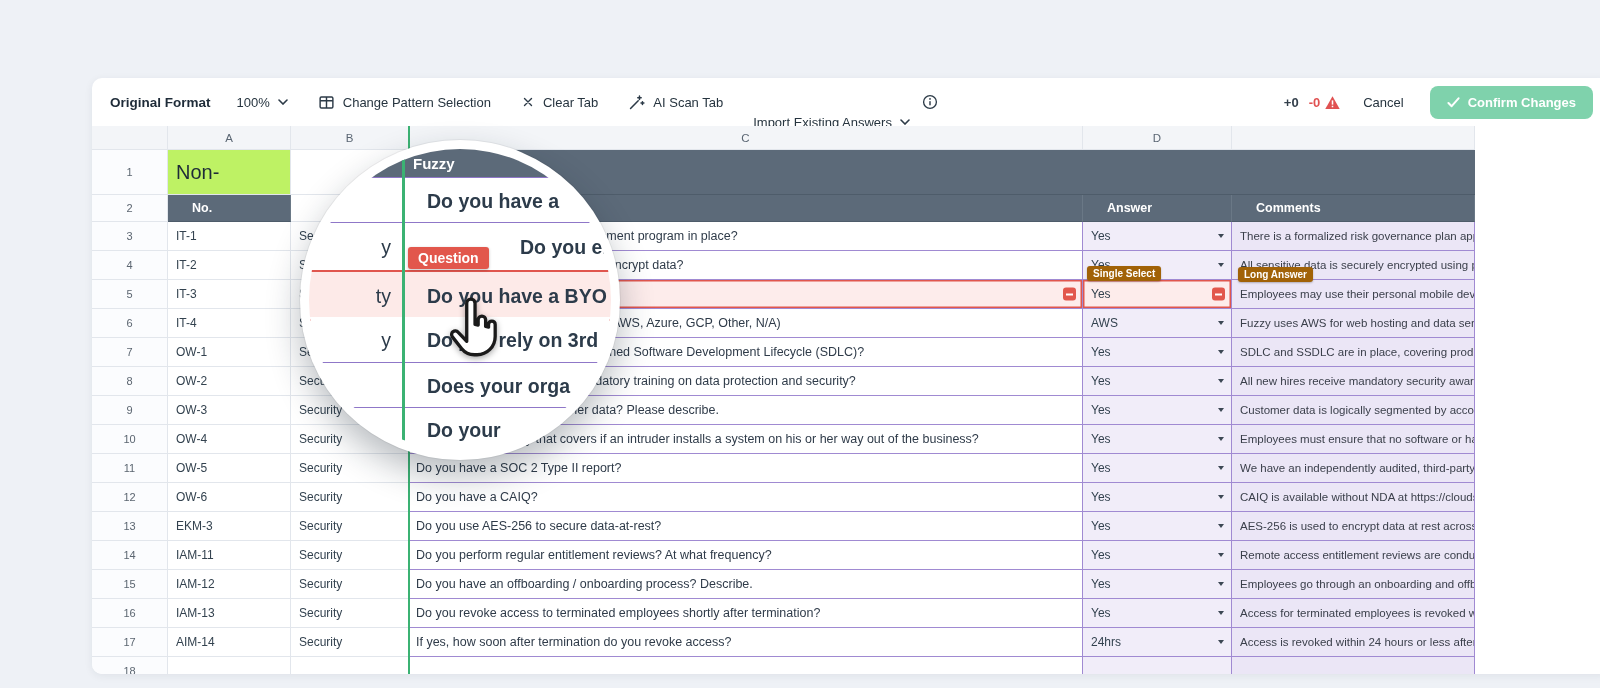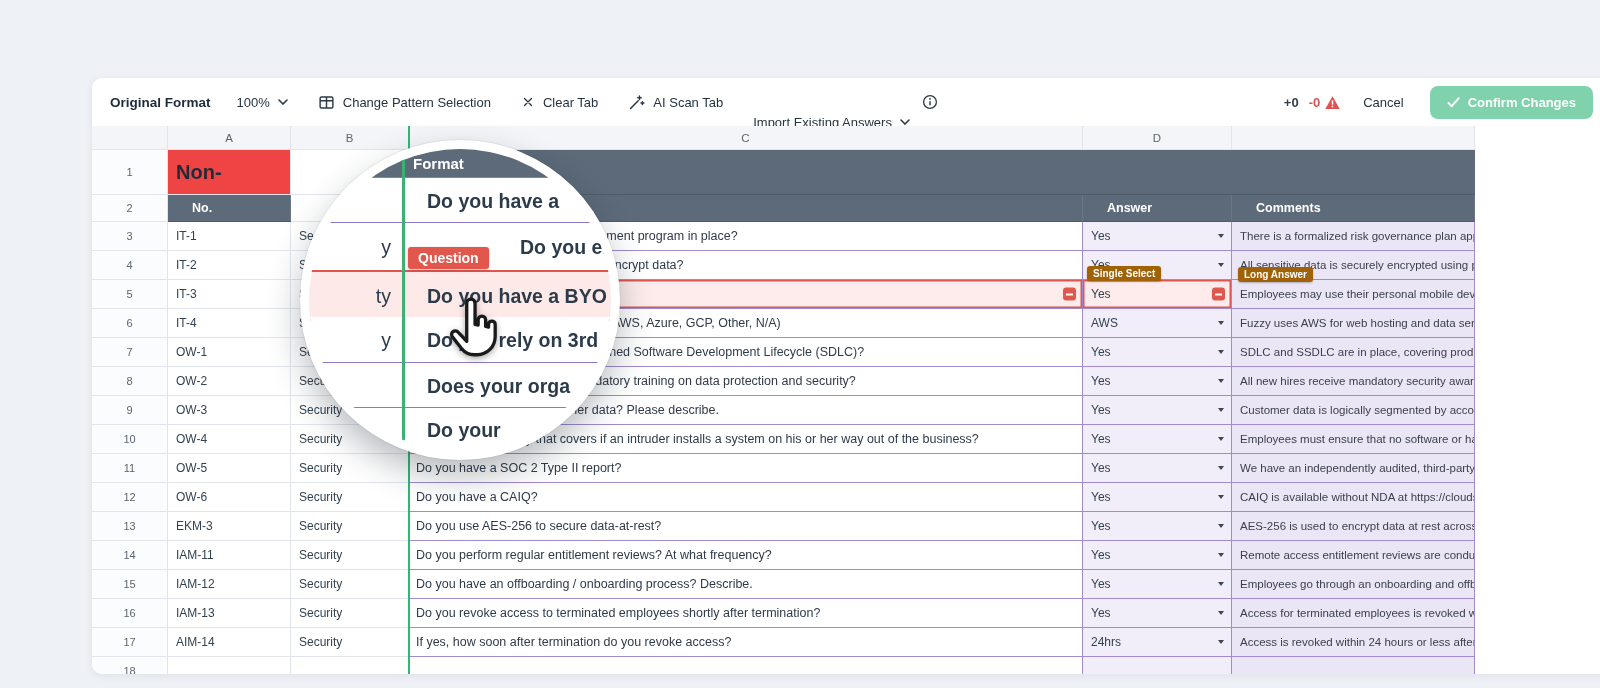--- a/index.html
+++ b/index.html
@@ -33,22 +33,22 @@
   .hrow{height:24px;}
   .h45{height:45px;}
   .h27{height:27px;}
   .h29{height:29px;}
   .cell{flex:none;box-sizing:border-box;position:relative;overflow:hidden;white-space:nowrap;
     border-right:1px solid #e2e6ec;border-bottom:1px solid #e2e6ec;background:#fff;}
   .gutter{width:76px;display:flex;align-items:center;justify-content:center;
     font-size:11px;color:#5b6570;background:#fbfcfe;}
   .cA{width:123px;} .cB{width:118px;} .cC{width:674px;} .cD{width:149px;} .cE{width:243px;}
   .hcell{background:#f3f5f8;color:#5a6673;font-size:11.5px;display:flex;align-items:center;justify-content:center;}
-  .corner-title{background:#ef4444;display:flex;align-items:center;padding:0 8px;
-    font-size:20px;font-weight:700;color:#1e2b38;}
+  .corner-title{background:#bef264;display:flex;align-items:center;padding:0 8px;
+    font-size:20px;font-weight:400;color:#1e2b38;}
   .dark{background:#5c6a79;color:#fff;font-weight:700;font-size:12.5px;display:flex;align-items:center;
     padding:0 24px;border-bottom-color:#4e5c6a;border-right-color:#6a7886;}
   .band{background:#5c6a79;border-bottom:1px solid #4e5c6a;border-right:none;}
   .idc,.catc{display:flex;align-items:center;padding:12px 8px;font-size:12px;color:#33424f;}
   .qc{background:#fff;border-right-color:#a08ad2;border-bottom-color:#a08ad2;}
   .qtext{display:block;line-height:28px;padding:0 7px;font-size:12.5px;color:#2f3b49;white-space:nowrap;}
   .ac{background:#f1edf9;border-right-color:#a08ad2;border-bottom-color:#a08ad2;}
   .atext{display:block;line-height:28px;padding:0 8px;font-size:12px;color:#33424f;}
   .cc{background:#ebe6f6;border-right-color:#a08ad2;border-bottom-color:#a08ad2;
     font-size:11.5px;color:#3a3f4a;line-height:28px;padding:0 8px;}
@@ -416,21 +416,21 @@
             <div class="lens-q">Do you rely on 3rd</div>
           </div>
           <div class="lens-row" style="top: 213px; height: 45px;">
             <div class="lens-q">Does your orga</div>
           </div>
           <div class="lens-row" style="top: 258px; height: 44px;">
             <div class="lens-q">Do your</div>
           </div>
         </div>
       <div class="lens-band">
-        <span class="lens-band-text">Format</span>
+        <span class="lens-band-text">Fuzzy</span>
       </div>
       <div class="lens-green"></div>
       <span class="lens-chip">Question</span>
       <svg class="lens-cursor" viewBox="0 0 26 30">
         <path d="M9.5 3 C9.5 1.9 10.4 1 11.5 1 C12.6 1 13.5 1.9 13.5 3 L13.5 13.2 L15 13.5 L15 11 C15 10 15.8 9.2 16.8 9.2 C17.8 9.2 18.6 10 18.6 11 L18.6 14.2 L20 14.5 L20 13.2 C20 12.3 20.7 11.6 21.6 11.6 C22.5 11.6 23.2 12.3 23.2 13.2 L23.2 19 C23.2 23.9 19.3 27.8 14.5 27.8 L13.2 27.8 C10.8 27.8 8.5 26.7 7 24.8 L2.6 19.2 C2 18.4 2.1 17.3 2.9 16.7 C3.6 16.1 4.7 16.2 5.3 16.9 L9.5 21.3 Z" fill="#ffffff" stroke="#1a1a1a" stroke-width="1.6" stroke-linejoin="round"></path>
       </svg>
     </div>
   </div>
 
 </div>

